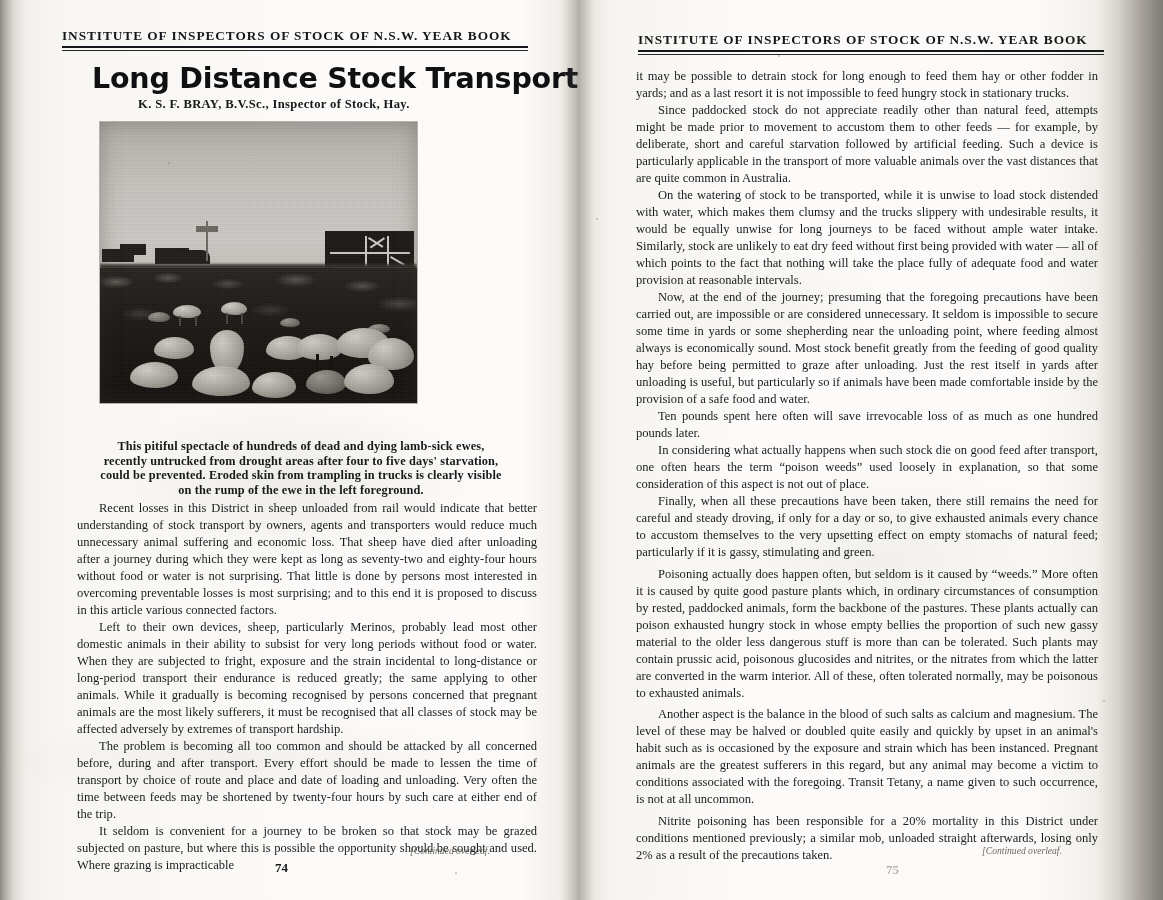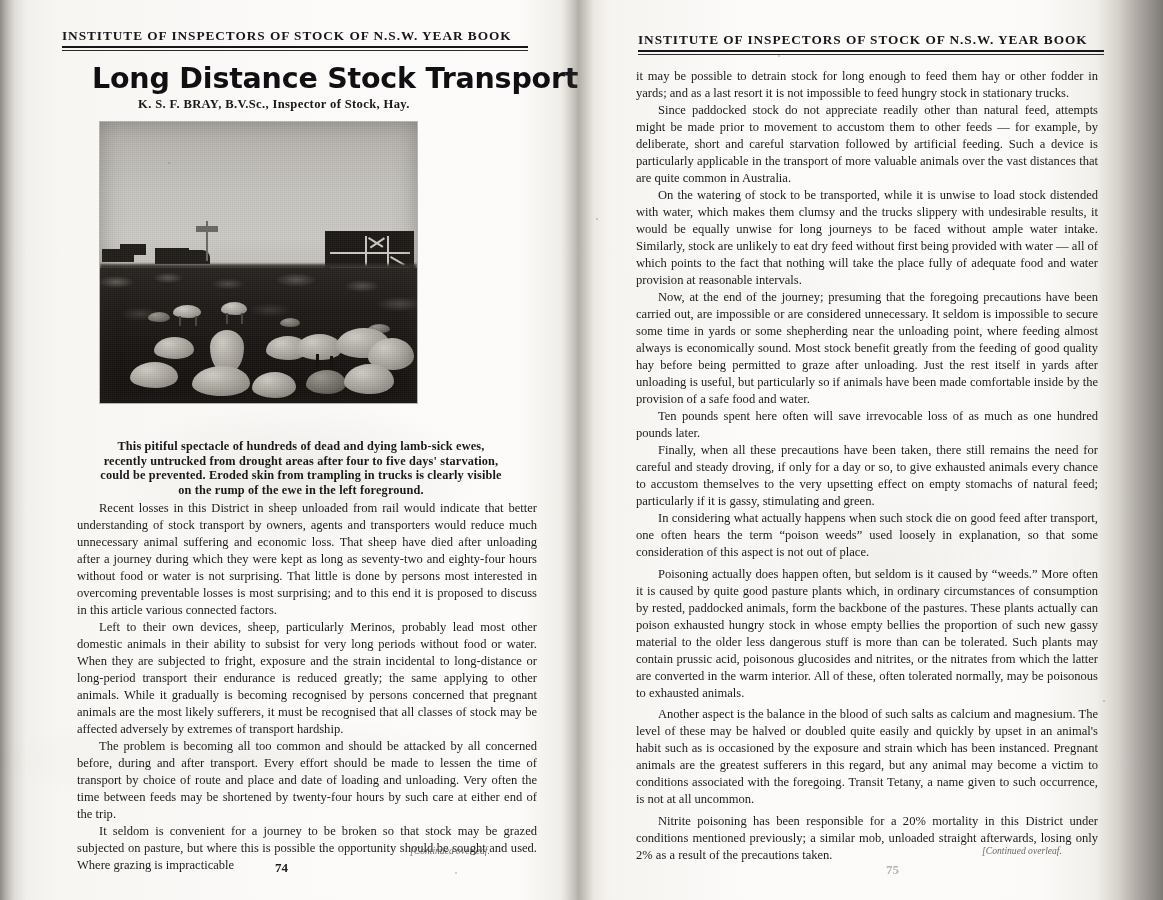--- a/index.html
+++ b/index.html
@@ -224,22 +224,22 @@
       <span>INSTITUTE OF INSPECTORS OF STOCK OF N.S.W. YEAR BOOK</span>
       <span class="rule"></span>
     </div>
 
     <div class="col" style="left:58px;top:68px;width:462px;">
       <p class="noind">it may be possible to detrain stock for long enough to feed them hay or other fodder in yards; and as a last resort it is not impossible to feed hungry stock in stationary trucks.</p>
       <p>Since paddocked stock do not appreciate readily other than natural feed, attempts might be made prior to movement to accustom them to other feeds — for example, by deliberate, short and careful starvation followed by artificial feeding.  Such a device is particularly applicable in the transport of more valuable animals over the vast distances that are quite common in Australia.</p>
       <p>On the watering of stock to be transported, while it is unwise to load stock distended with water, which makes them clumsy and the trucks slippery with undesirable results, it would be equally unwise for long journeys to be faced without ample water intake.  Similarly, stock are unlikely to eat dry feed without first being provided with water — all of which points to the fact that nothing will take the place fully of adequate food and water provision at reasonable intervals.</p>
       <p>Now, at the end of the journey; presuming that the foregoing precautions have been carried out, are impossible or are considered unnecessary.  It seldom is impossible to secure some time in yards or some shepherding near the unloading point, where feeding almost always is economically sound.  Most stock benefit greatly from the feeding of good quality hay before being permitted to graze after unloading.  Just the rest itself in yards after unloading is useful, but particularly so if animals have been made comfortable inside by the provision of a safe food and water.</p>
       <p>Ten pounds spent here often will save irrevocable loss of as much as one hundred pounds later.</p>
+      <p>In considering what actually happens when such stock die on good feed after transport, one often hears the term “poison weeds” used loosely in explanation, so that some consideration of this aspect is not out of place.</p>
       <p>Finally, when all these precautions have been taken, there still remains the need for careful and steady droving, if only for a day or so, to give exhausted animals every chance to accustom themselves to the very upsetting effect on empty stomachs of natural feed; particularly if it is gassy, stimulating and green.</p>
-      <p>In considering what actually happens when such stock die on good feed after transport, one often hears the term “poison weeds” used loosely in explanation, so that some consideration of this aspect is not out of place.</p>
       <p class="gap">Poisoning actually does happen often, but seldom is it caused by “weeds.”  More often it is caused by quite good pasture plants which, in ordinary circumstances of consumption by rested, paddocked animals, form the backbone of the pastures.  These plants actually can poison exhausted hungry stock in whose empty bellies the proportion of such new gassy material to the older less dangerous stuff is more than can be tolerated.  Such plants may contain prussic acid, poisonous glucosides and nitrites, or the nitrates from which the latter are converted in the warm interior.  All of these, often tolerated normally, may be poisonous to exhausted animals.</p>
       <p class="gap">Another aspect is the balance in the blood of such salts as calcium and magnesium.  The level of these may be halved or doubled quite easily and quickly by upset in an animal's habit such as is occasioned by the exposure and strain which has been instanced.  Pregnant animals are the greatest sufferers in this regard, but any animal may become a victim to conditions associated with the foregoing.  Transit Tetany, a name given to such occurrence, is not at all uncommon.</p>
       <p class="gap">Nitrite poisoning has been responsible for a 20% mortality in this District under conditions mentioned previously; a similar mob, unloaded straight afterwards, losing only 2% as a result of the precautions taken.</p>
     </div>
 
     <div class="contd" style="left:404px;top:845px;">[Continued overleaf.</div>
 
     <div class="folio faint" style="left:277px;top:862px;">75</div>
   </div>
 

